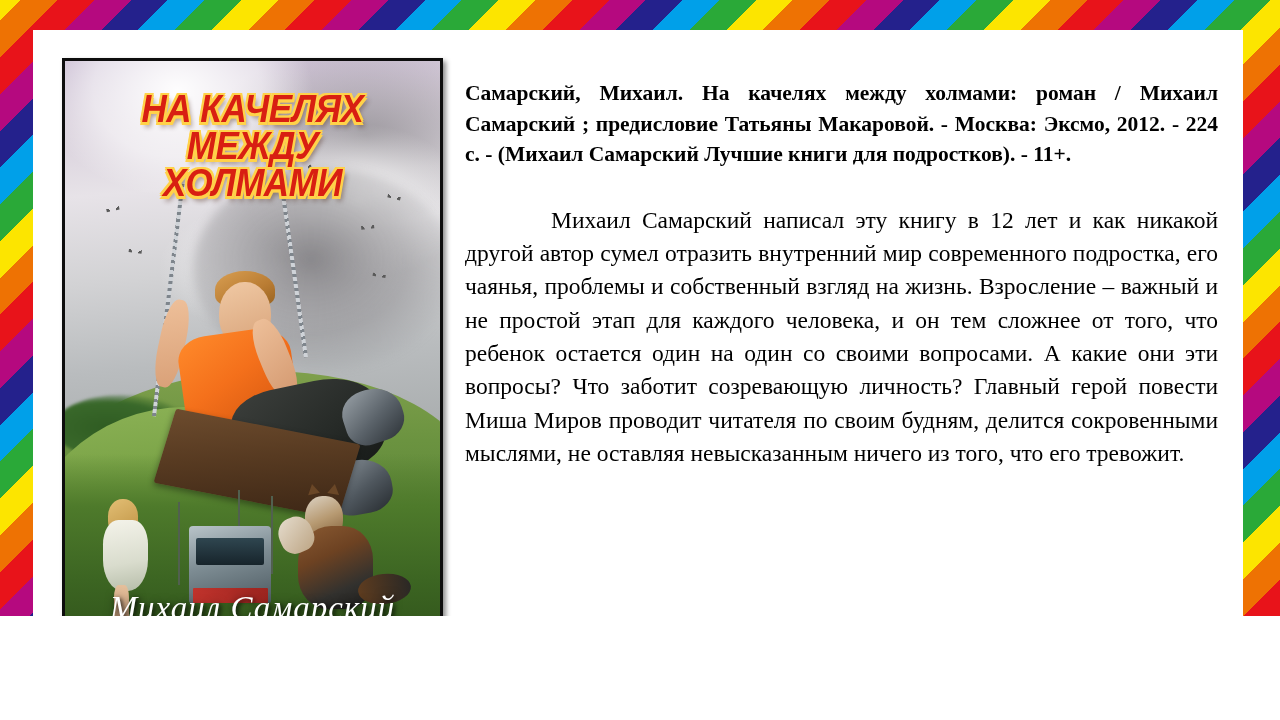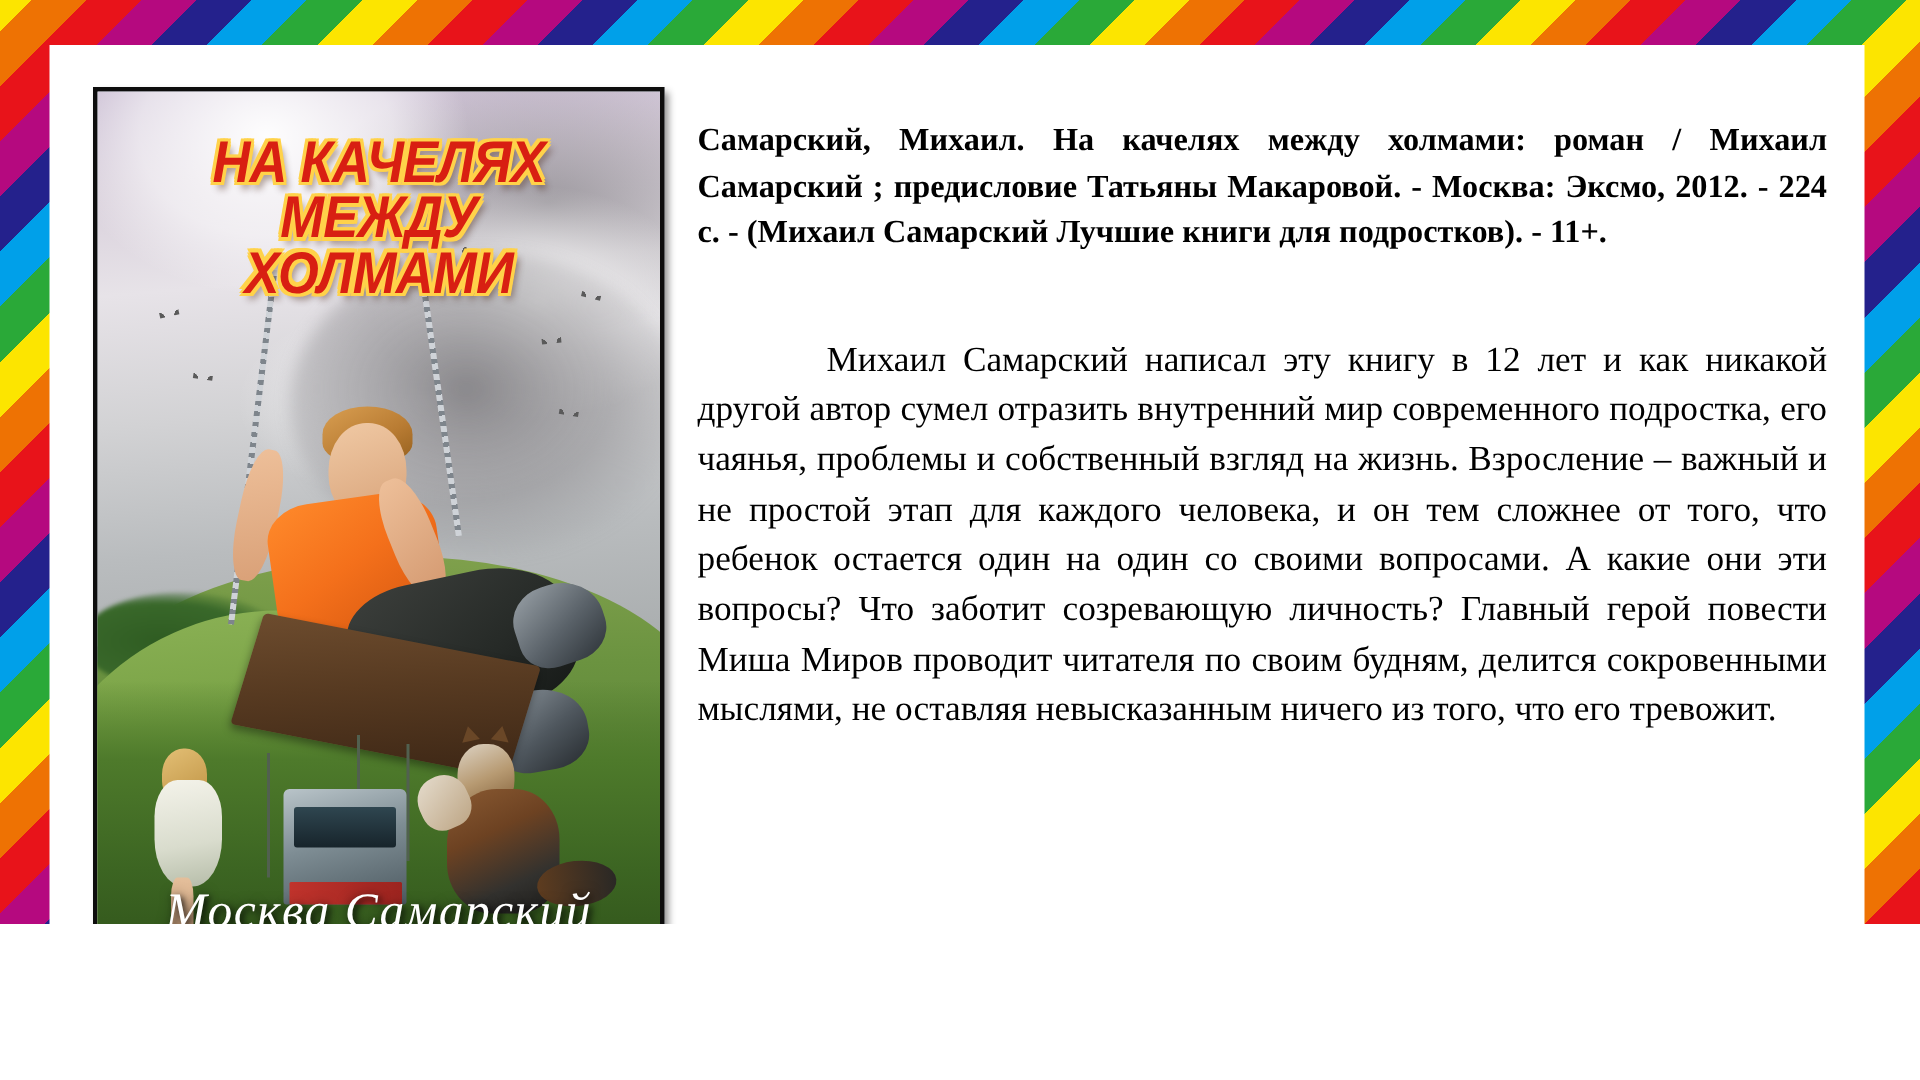--- a/index.html
+++ b/index.html
@@ -323,21 +323,21 @@
     margin: 0;
   }
   #annotation {
     font-family: "Liberation Serif", serif;
     font-size: 23.5px;
     line-height: 1.42;
     color: #000000;
     text-align: justify;
     text-align-last: left;
     text-indent: 86px;
-    margin: 54px 0 0 0;
+    margin: 34px 0 0 0;
   }
 </style>
 </head>
 <body>
 
 <div id="slide">
 
   <div id="white-panel">
 
     <div id="book-cover">
@@ -384,21 +384,21 @@
       <div class="cat-head"></div>
       <div class="cat-body"></div>
       <div class="cat-paw"></div>
       <div class="cat-tail"></div>
 
       <div id="cover-title">
         <div>НА КАЧЕЛЯХ</div>
         <div>МЕЖДУ</div>
         <div>ХОЛМАМИ</div>
       </div>
-      <div id="cover-author">Москва Самарский</div>
+      <div id="cover-author">Михаил Самарский</div>
     </div>
 
     <div id="text-column">
       <p id="biblio">Самарский, Михаил. На качелях между холмами: роман / Михаил Самарский ; предисловие Татьяны Макаровой. - Москва: Эксмо, 2012. - 224 с. - (Михаил Самарский Лучшие книги для подростков). - 11+.</p>
       <p id="annotation">Михаил Самарский написал эту книгу в 12 лет и как никакой другой автор сумел отразить внутренний мир современного подростка, его чаянья, проблемы и собственный взгляд на жизнь. Взросление – важный и не простой этап для каждого человека, и он тем сложнее от того, что ребенок остается один на один со своими вопросами. А какие они эти вопросы? Что заботит созревающую личность? Главный герой повести Миша Миров проводит читателя по своим будням, делится сокровенными мыслями, не оставляя невысказанным ничего из того, что его тревожит.</p>
     </div>
 
   </div>
 </div>
 

